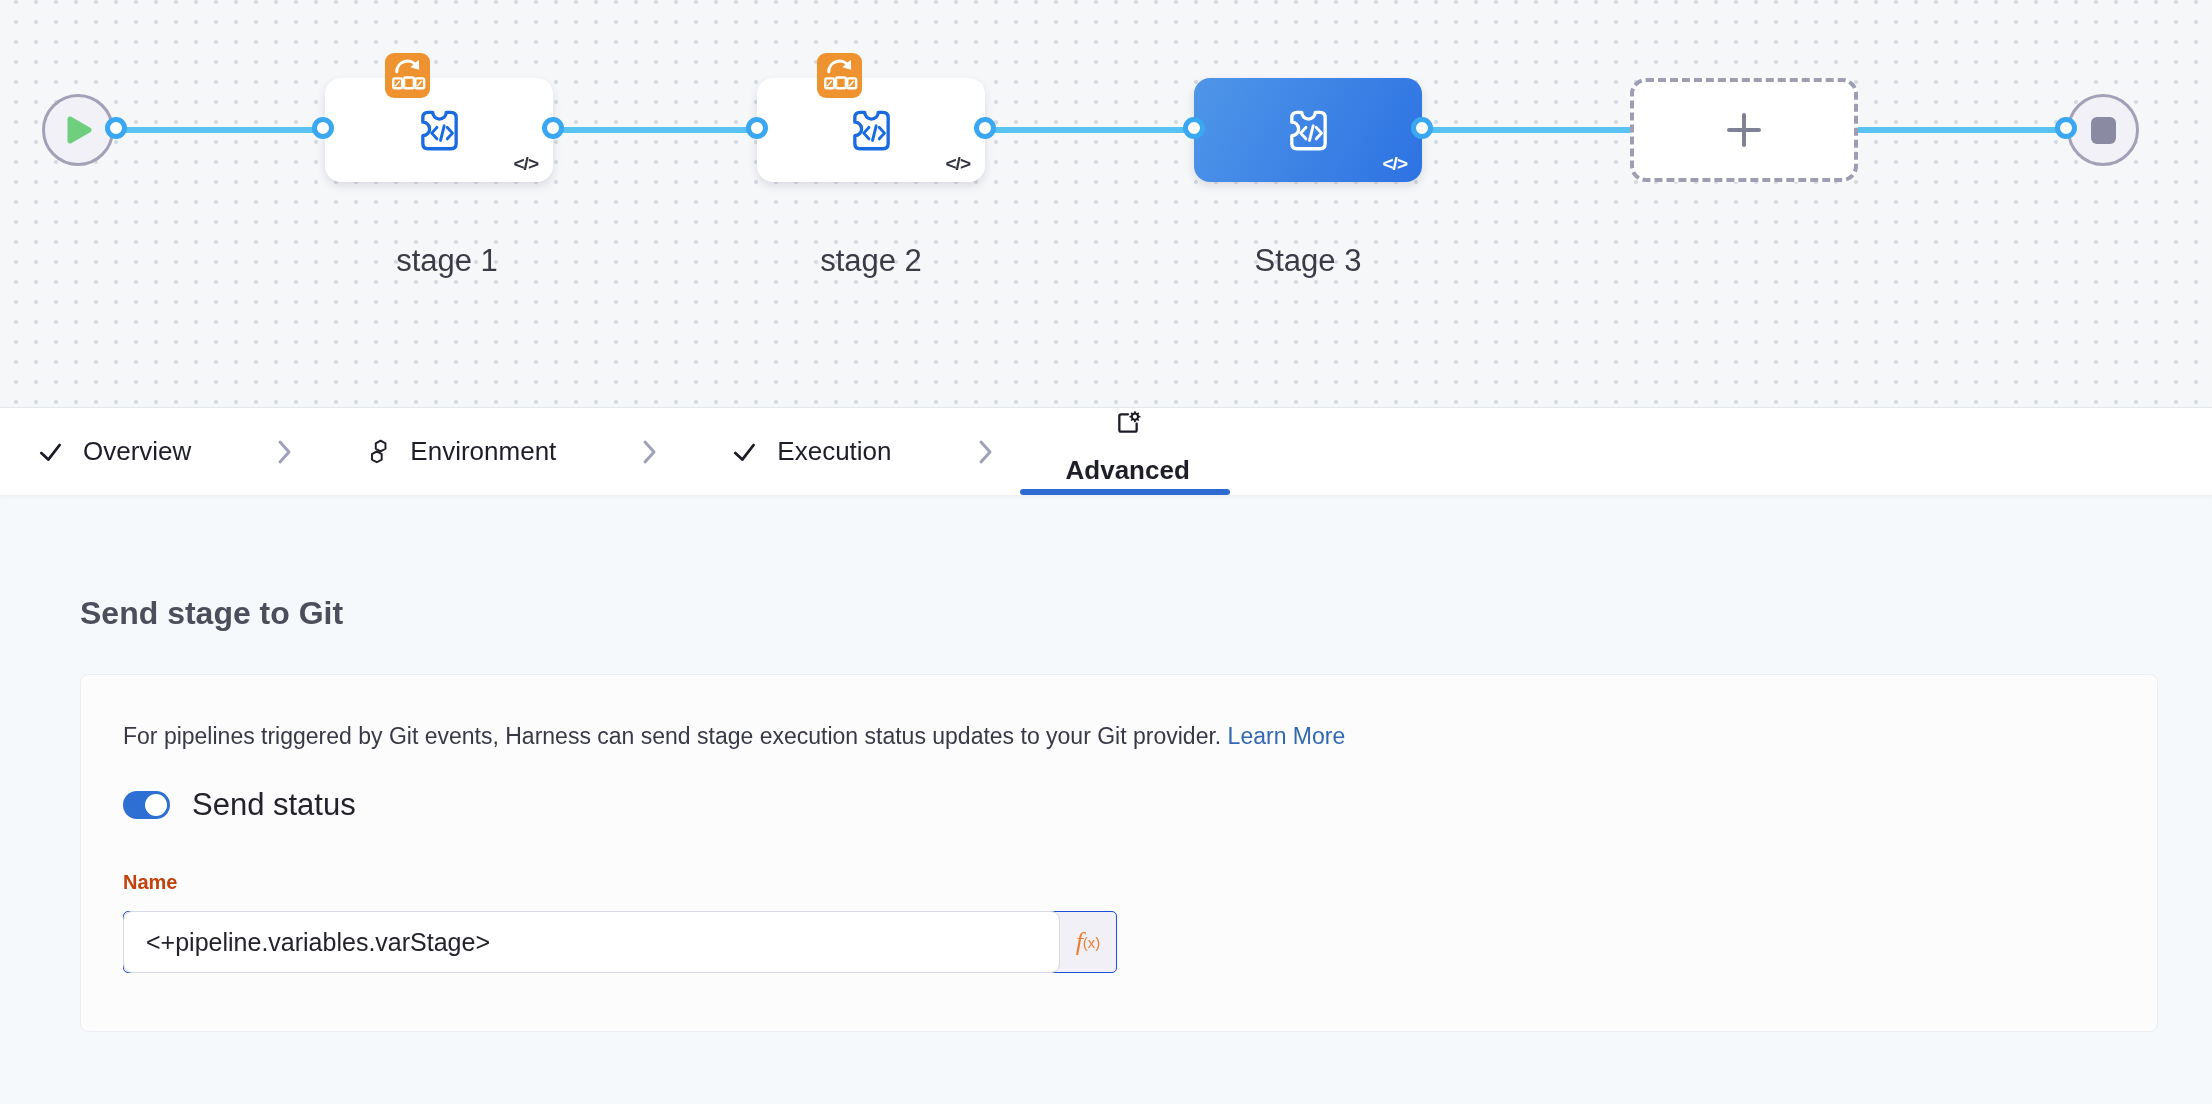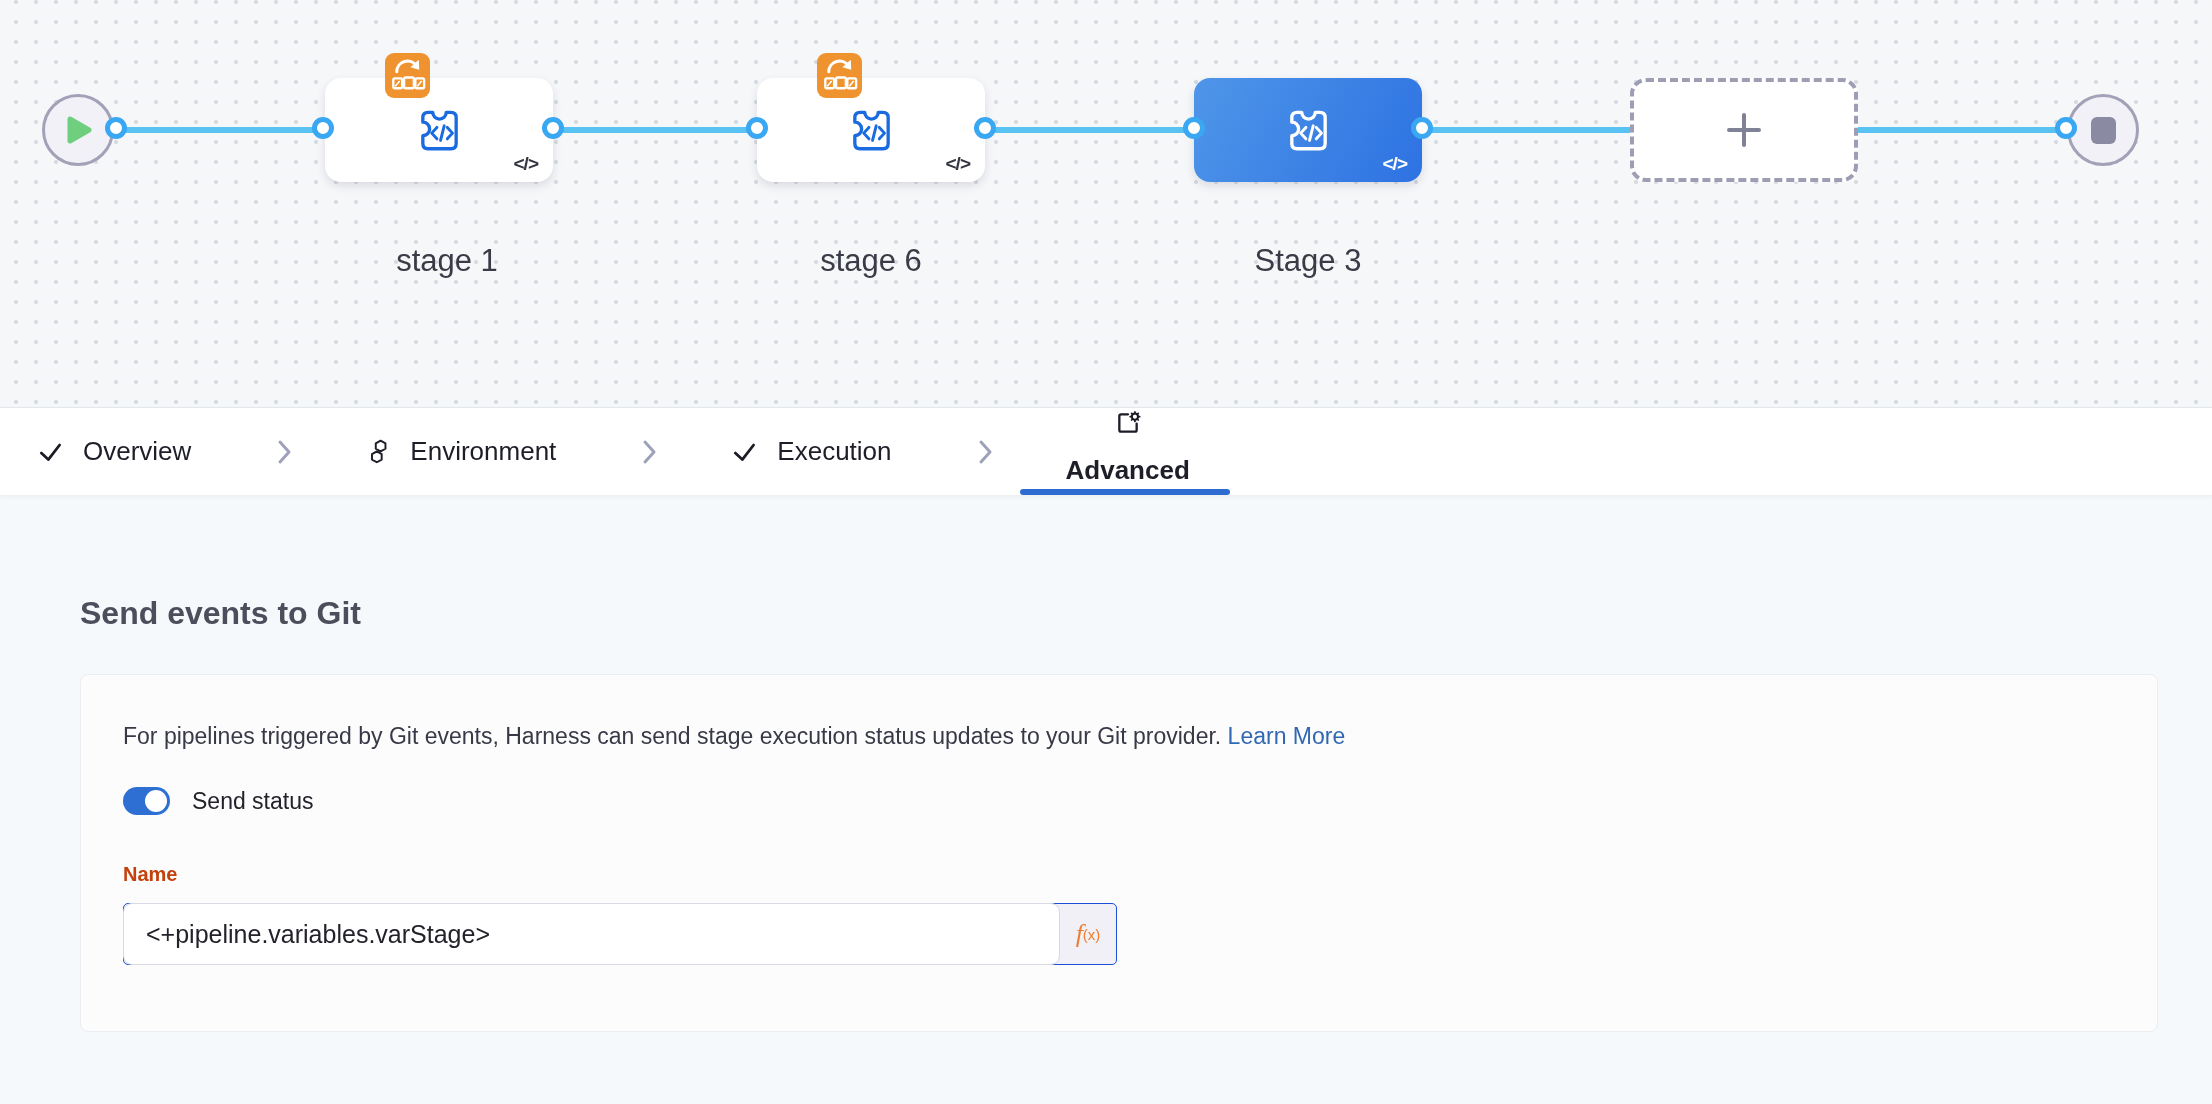--- a/index.html
+++ b/index.html
@@ -53,21 +53,21 @@
   .panel-heading { padding-top:100px; font-size:32px; font-weight:700; color:#4c4e5c; }
   .card { margin-top:42px; height:358px; background:#fcfcfd; border:1px solid #ebedf2;
     border-radius:8px; padding:46px 40px 0 42px; }
   .desc { font-size:23px; color:#383946; line-height:30px; }
   .learn-more { color:#3268b2; text-decoration:none; cursor:pointer; }
   .toggle-row { margin-top:36px; display:flex; align-items:center; gap:22px; }
   .toggle { position:relative; width:47px; height:28px; border-radius:14px;
     background:#2d6fd2; cursor:pointer; flex:none; }
   .toggle .knob { position:absolute; right:3px; top:3px; width:22px; height:22px;
     border-radius:50%; background:#fff; }
-  .toggle-label { font-size:23px; color:#22222a; }
+  .toggle-label { font-size:31px; color:#22222a; }
   .field-label { margin-top:48px; font-size:20px; font-weight:700; color:#c2410c; }
   .input-group { margin-top:17px; width:994px; height:62px; display:flex;
     background:#f0f0f6; border:1px solid #1d4ed8; border-radius:5px; }
   .text-input { width:937px; height:62px; margin:-1px 0 -1px -1px; border:1px solid #d8dae3;
     border-radius:9px; background:#fff; padding:0 22px; font-size:25px; color:#22222a;
     font-family:inherit; outline:none; }
   .fx-addon { flex:1; display:flex; align-items:center; justify-content:center;
     color:#ee7d31; cursor:pointer; font-size:26px; }
   .fx-addon .fx-f { font-style:italic; font-family:"Liberation Serif", serif; }
   .fx-addon sub { font-size:15px; }
@@ -159,21 +159,21 @@
   <div class="port" style="left:105px"></div>
   <div class="port" style="left:312px"></div>
   <div class="port" style="left:542px"></div>
   <div class="port" style="left:746px"></div>
   <div class="port" style="left:974px"></div>
   <div class="port" style="left:1183px"></div>
   <div class="port" style="left:1411px"></div>
   <div class="port" style="left:2055px"></div>
 
   <div class="stage-label" style="left:297px">stage 1</div>
-  <div class="stage-label" style="left:721px">stage 6</div>
+  <div class="stage-label" style="left:721px">stage 2</div>
   <div class="stage-label" style="left:1158px">Stage 3</div>
 </div>
 
 <div class="tabbar">
   <div class="tab">
     <span>
       <svg width="30" height="28" viewBox="0 0 26 26" fill="none" stroke="#1b1c26" stroke-width="2.6" stroke-linecap="round" stroke-linejoin="round">
           <path d="M4 14 L10.5 20 L21 6.5"></path>
         </svg>
     </span>
@@ -217,21 +217,21 @@
         <path d="M13 5.5 H7 Q5.5 5.5 5.5 7 V19 Q5.5 20.5 7 20.5 H19 Q20.5 20.5 20.5 19 V13.5"></path>
         <circle cx="19" cy="7.5" r="2.7" stroke-width="1.8"></circle>
         <path d="M19 3.4 V4.8 M19 10.2 V11.6 M14.9 7.5 H16.3 M21.7 7.5 H23.1 M16.1 4.6 l1 1 M20.9 9.4 l1 1 M21.9 4.6 l-1 1 M17.1 9.4 l-1 1" stroke-width="1.5"></path>
       </svg>
     </span>
     <span>Advanced</span>
   </div>
 </div>
 
 <div class="content">
-  <h2 class="panel-heading">Send events to Git</h2>
+  <h2 class="panel-heading">Send stage to Git</h2>
 
   <div class="card">
     <div class="desc">
       <span>For pipelines triggered by Git events, Harness can send stage execution status updates to your Git provider.</span>
       <a class="learn-more">Learn More</a>
     </div>
 
     <div class="toggle-row">
       <div class="toggle">
         <div class="knob"></div>

